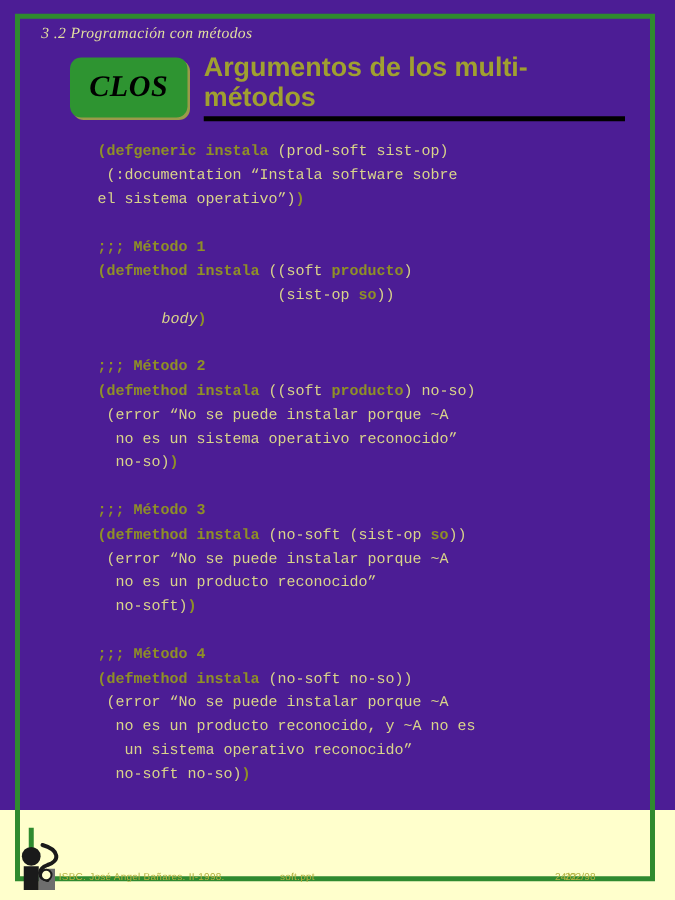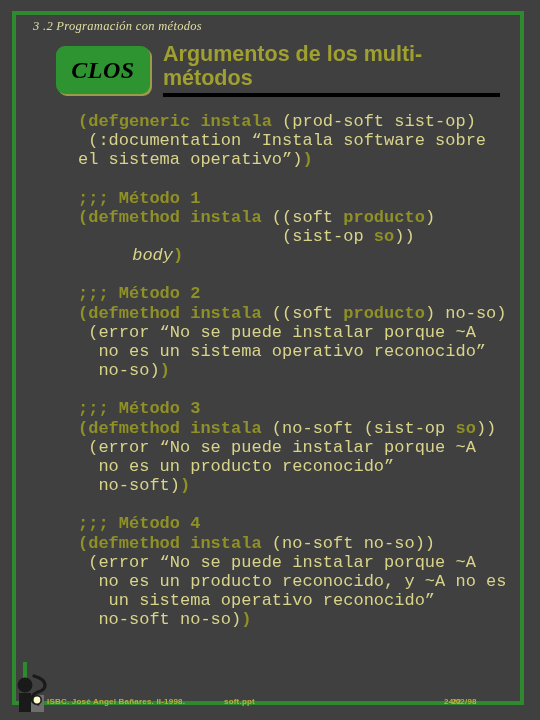--- a/index.html
+++ b/index.html
@@ -11,22 +11,22 @@
     width: 540px;
     height: 720px;
     overflow: hidden;
     font-family: "Liberation Sans", sans-serif;
     position: relative;
   }
   #slide {
     position: absolute;
     left: 0; top: 0;
     width: 540px;
-    height: 720px;
-    background: #404040;
+    height: 648px;
+    background: #4c1d95;
   }
   
   #frame {
     position: absolute;
     left: 12px;
     top: 11px;
     width: 512px;
     height: 694px;
     border: 4px solid #2f8a2f;
     box-sizing: border-box;
@@ -86,21 +86,21 @@
     height: 4px;
     background: #000000;
   }
   
   #code {
     position: absolute;
     left: 78px;
     top: 112px;
     width: 430px;
     font-family: "Liberation Mono", "DejaVu Sans Mono", monospace;
-    font-size: 17px;
+    font-size: 12px;
     line-height: 19.2px;
     color: #d9d48a;
     white-space: pre;
   }
   #code .blk {
     margin: 0;
     padding: 0;
   }
   #code .gap {
     height: 19px;
@@ -129,21 +129,21 @@
   #footer {
     position: absolute;
     left: 0;
     top: 694px;
     width: 540px;
     height: 18px;
   }
   .foot-text {
     position: absolute;
     font-family: "Liberation Sans", sans-serif;
-    font-weight: bold;
+    font-weight: normal;
     font-size: 8px;
     color: #b5b13f;
     white-space: nowrap;
     letter-spacing: 0.2px;
   }
   #foot-author { left: 47px; top: 3px; }
   #foot-file   { left: 224px; top: 3px; }
   #foot-date   { left: 409px; top: 3px; margin-left: 35px; }
   #foot-page   { left: 452px; top: 3px; }
 </style>

